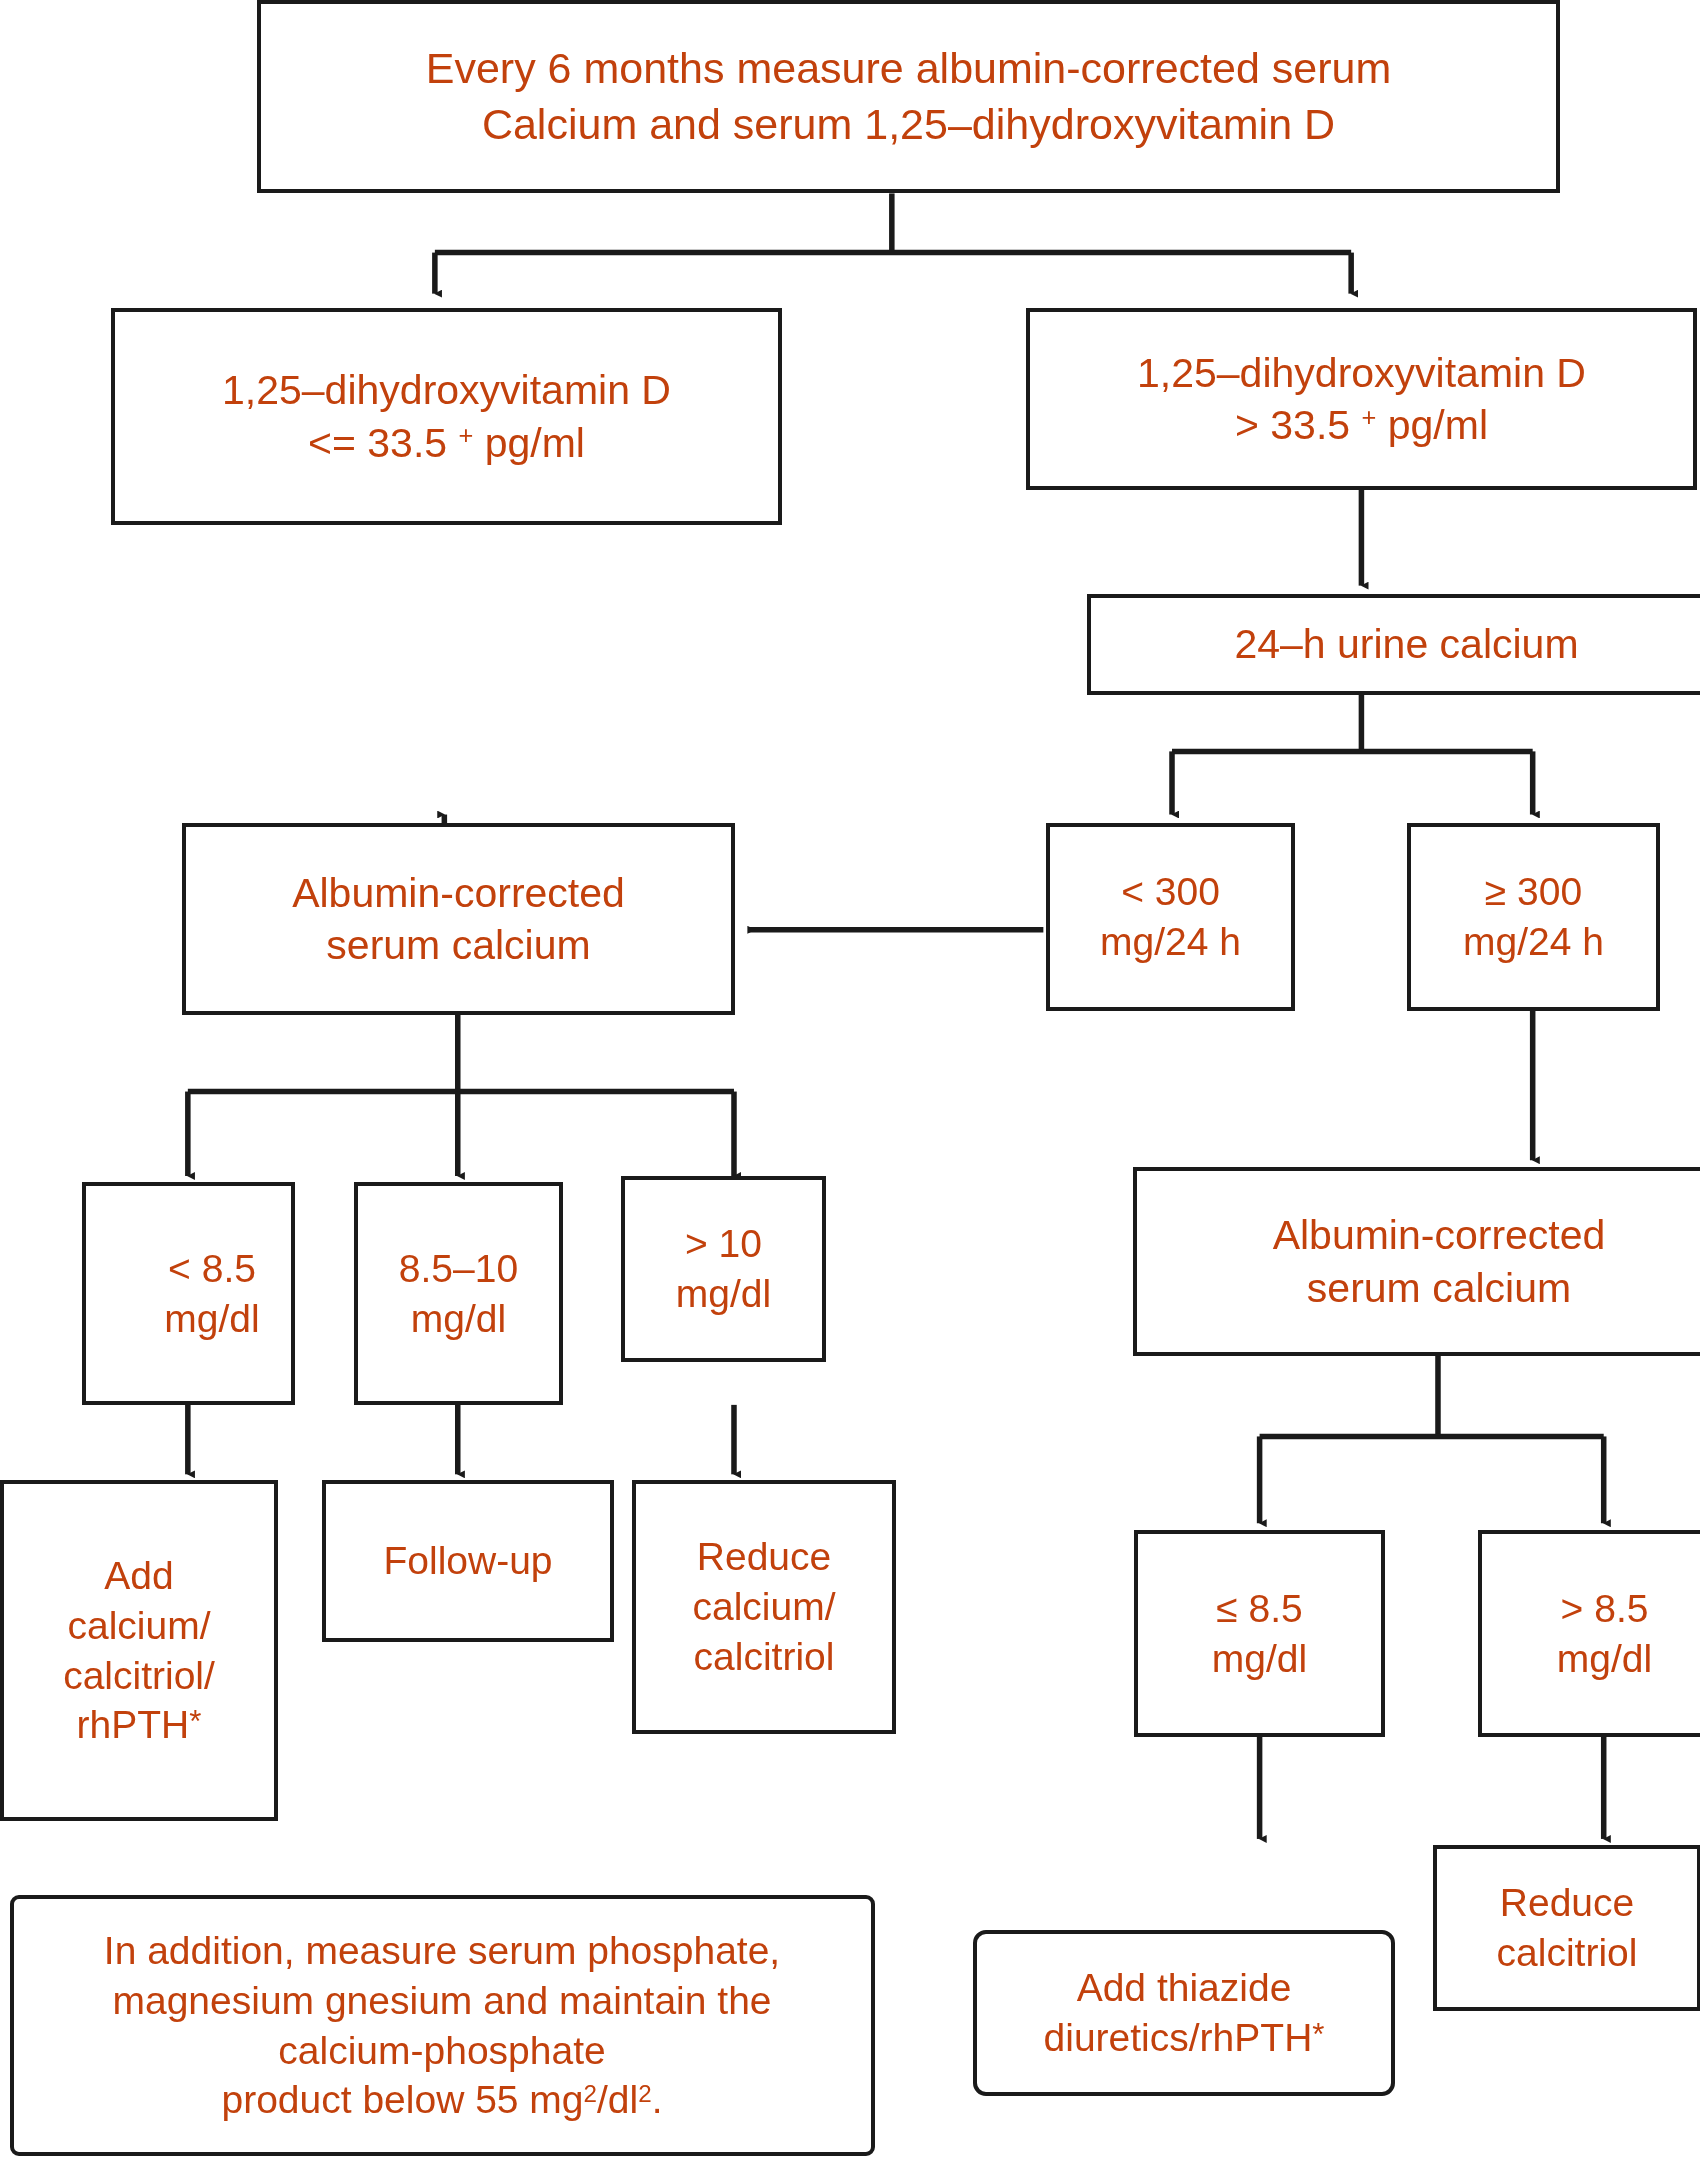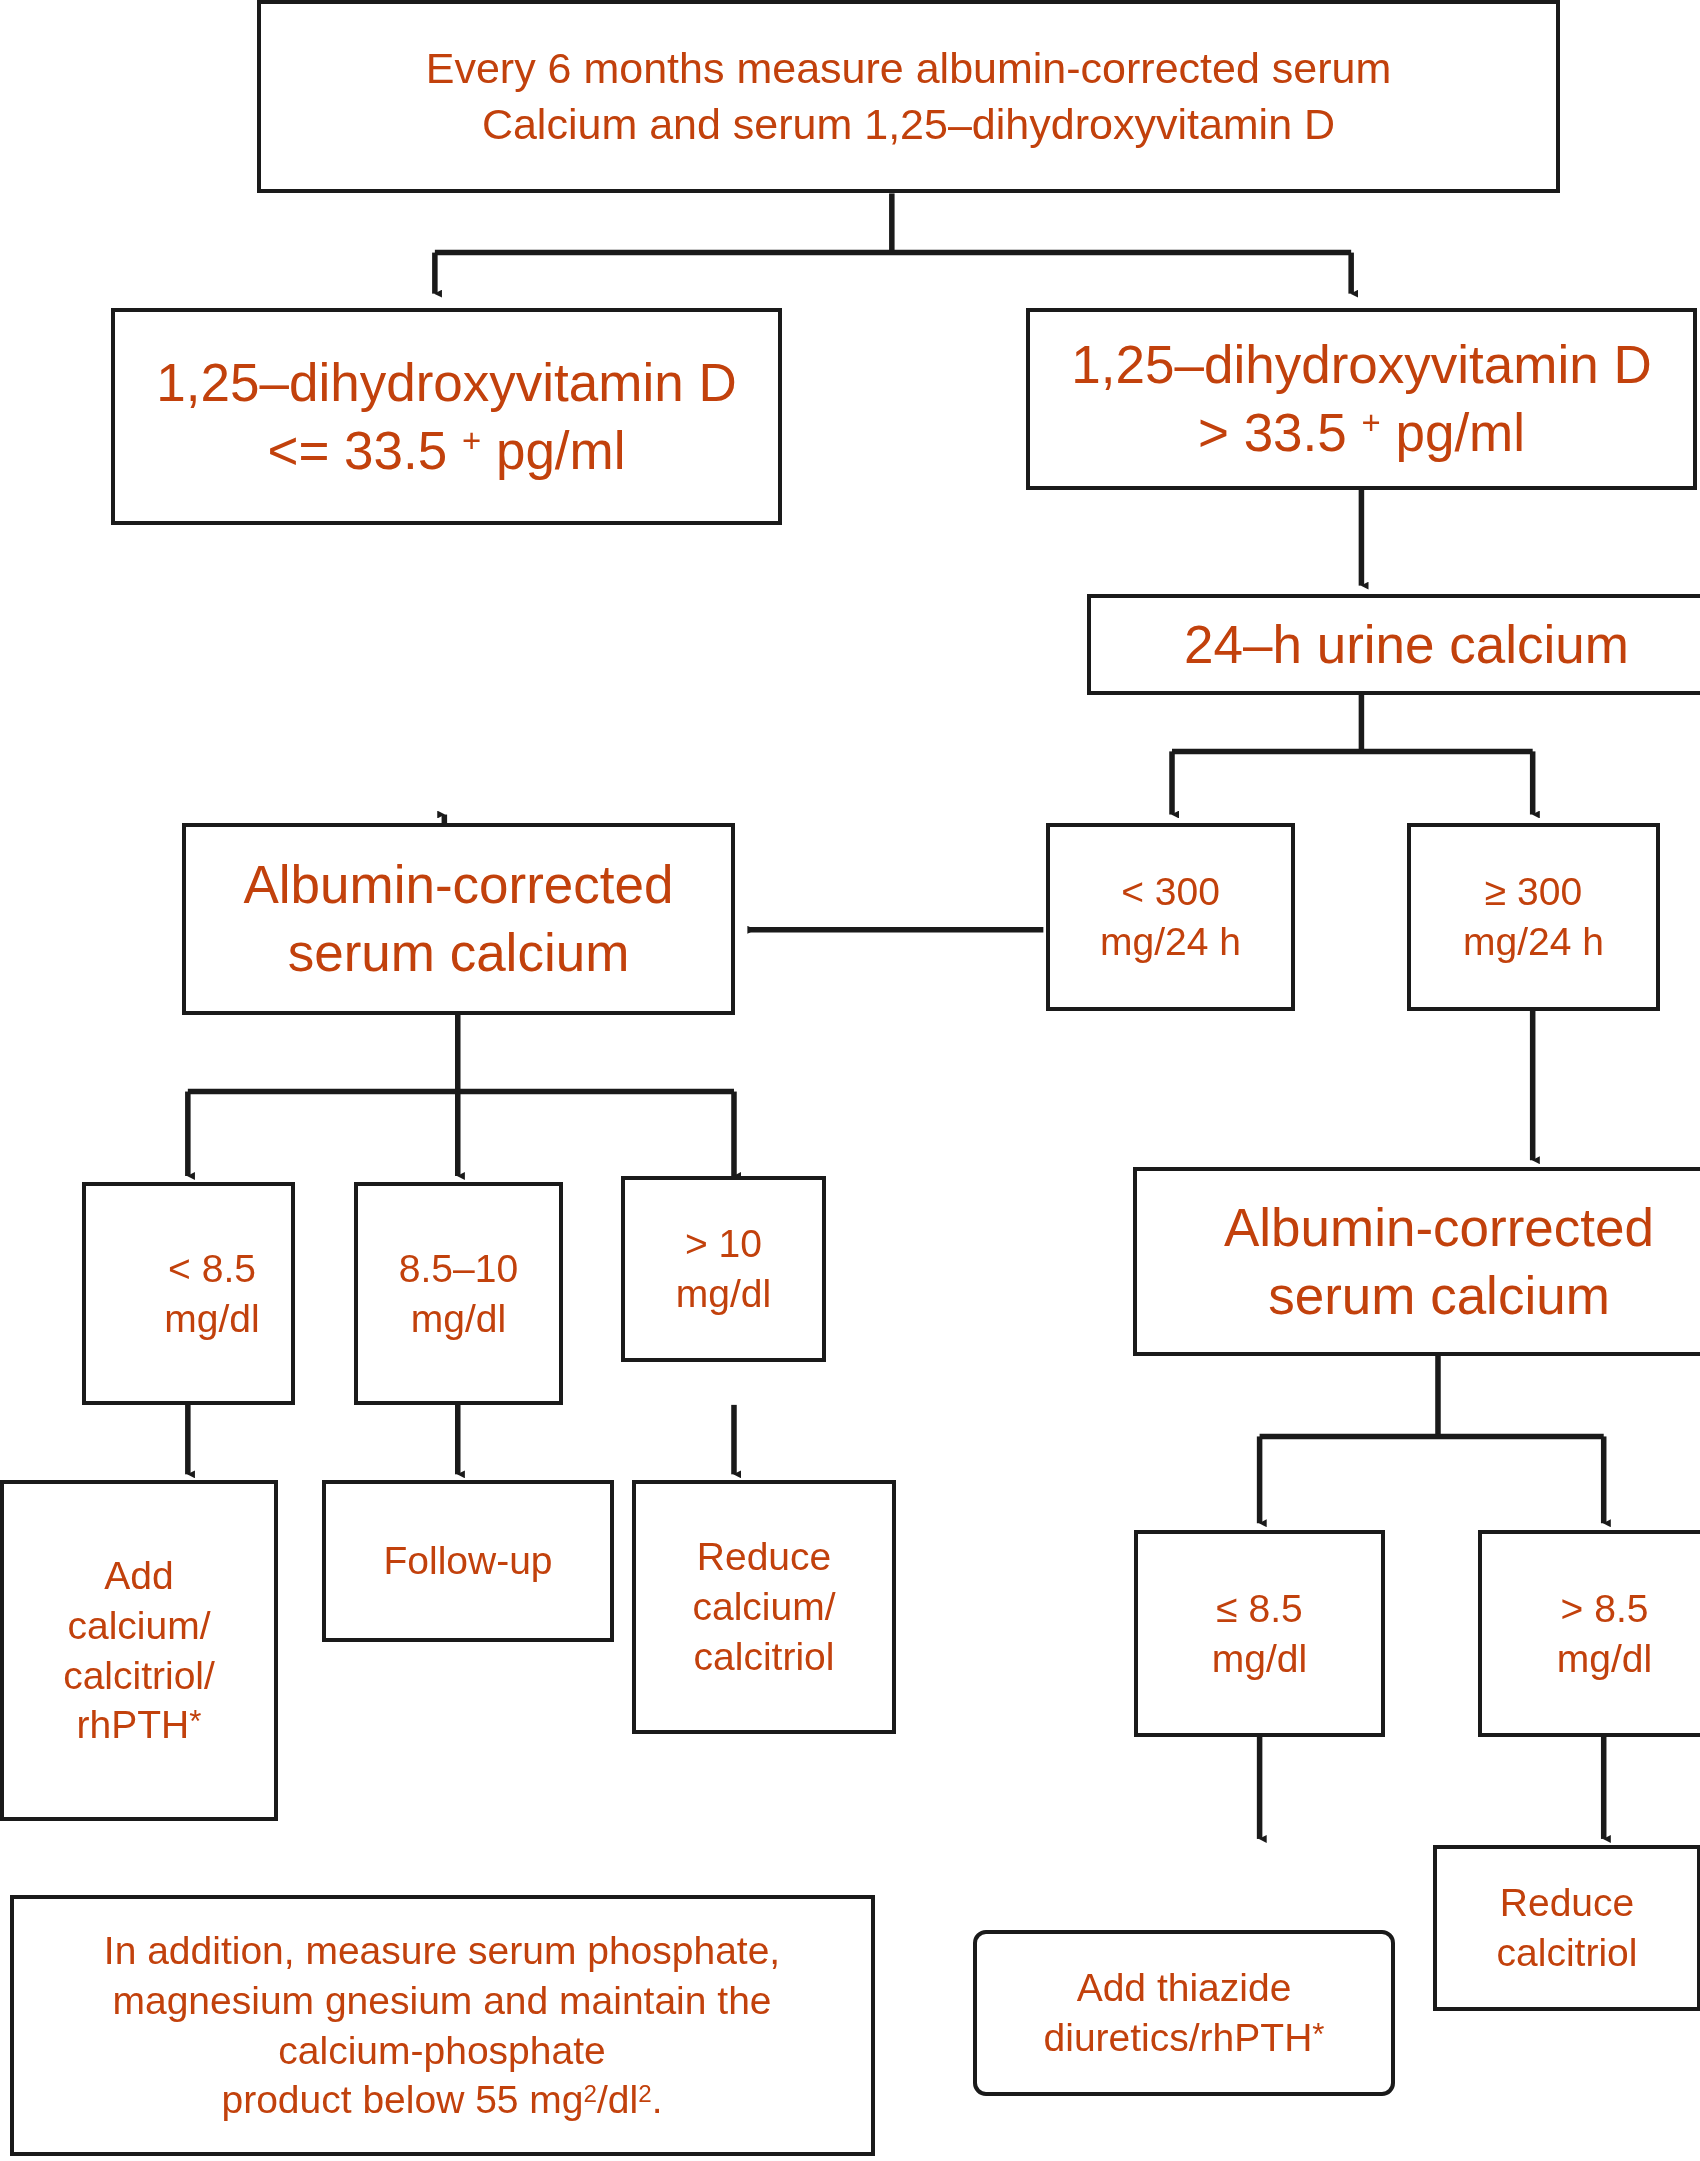--- a/index.html
+++ b/index.html
@@ -37,21 +37,21 @@
     z-index: 2;
   }
   .node .txt {
     display: block;
     width: 100%;
     white-space: pre-line;
     padding: 0 6.3px;
     box-sizing: border-box;
   }
   .fs-big   { font-size: 43px; }
-  .fs-mid   { font-size: 53px; text-align: center; }
+  .fs-mid   { font-size: 41px; text-align: center; }
   .fs-small { font-size: 39px; }
   sup.plus {
     font-size: 0.62em;
     vertical-align: 0.52em;
     line-height: 0;
   }
   sup.sq {
     font-size: 0.62em;
     vertical-align: 0.45em;
     line-height: 0;
@@ -186,18 +186,18 @@
   </div>
 
   <div class="node fs-small" style="left:973px; top:1930px; width:422px; height:166px;border-radius:13px;">
     <span class="txt"><span>Add thiazide</span><br><span>diuretics/rhPTH</span><span class="ast">*</span></span>
   </div>
 
   <div class="node fs-small" style="left:1433px; top:1845px; width:268px; height:166px;">
     <span class="txt"><span>Reduce</span><br><span>calcitriol</span></span>
   </div>
 
-  <div class="node fs-small" style="left:9.5px; top:1895px; width:865px; height:261px;">
+  <div class="node fs-small" style="left:9.5px; top:1895px; width:865px; height:261px;border-radius:9px;">
     <span class="txt"><span>In addition, measure serum phosphate,</span><br><span>magnesium gnesium and maintain the</span><br><span>calcium-phosphate</span><br><span>product below 55 mg</span><sup class="sq">2</sup><span>/dl</span><sup class="sq">2</sup><span>.</span></span>
   </div>
 
 </div>
 
 
 </body></html>

